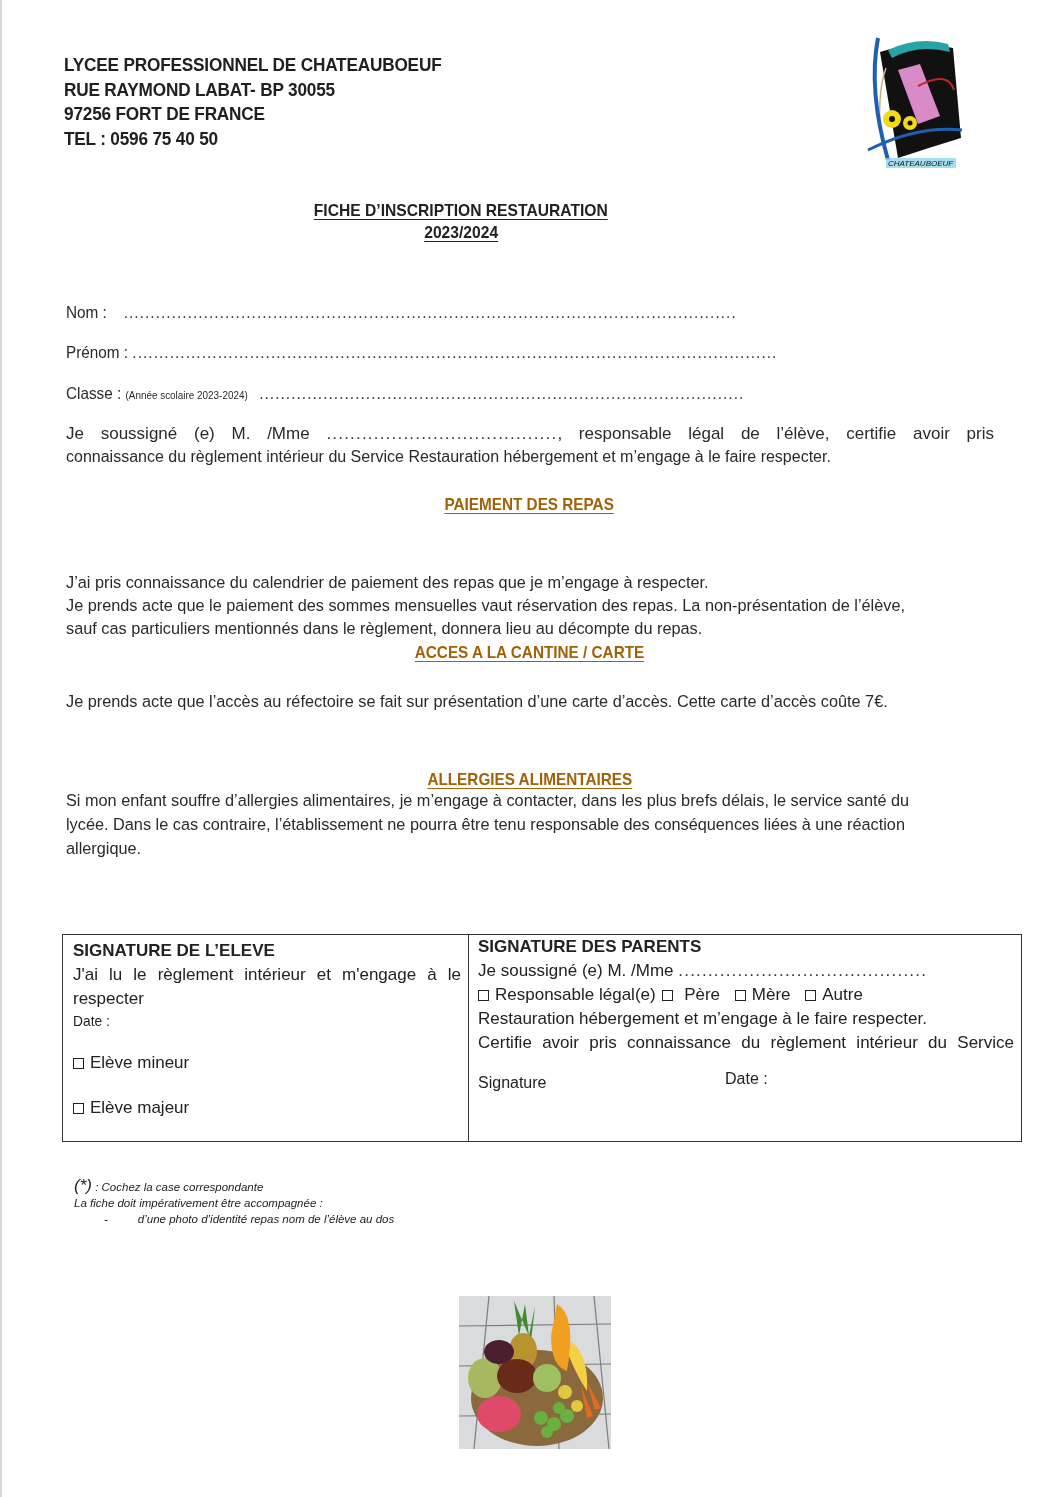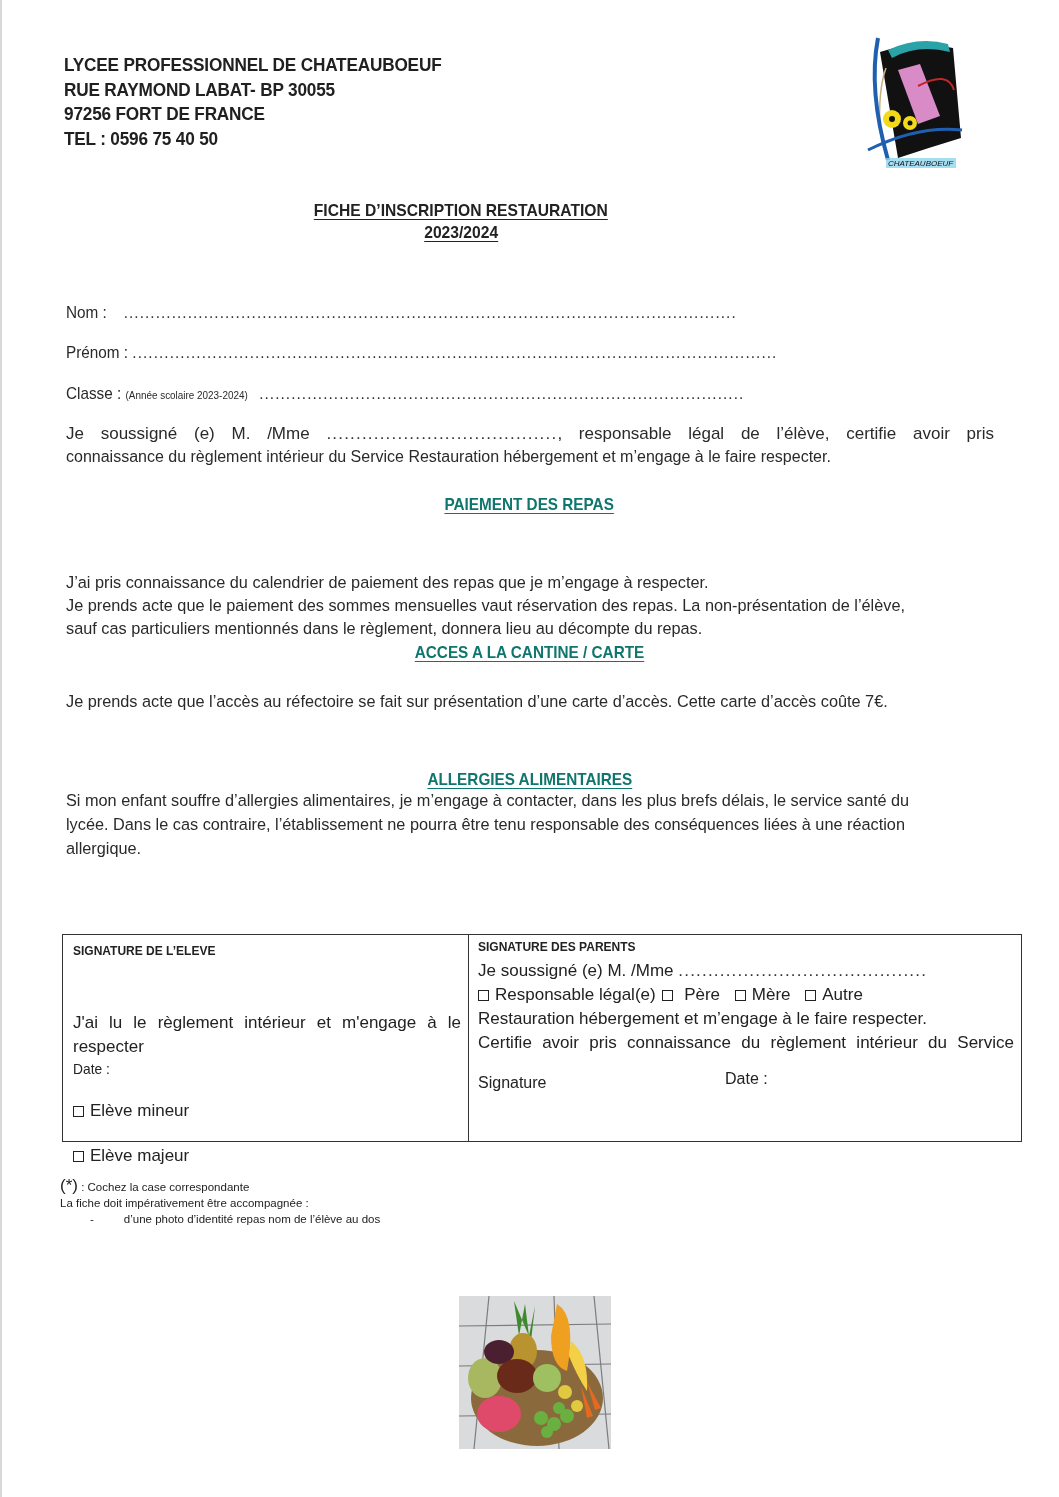--- a/index.html
+++ b/index.html
@@ -24,34 +24,34 @@
 
   
   .field { left: 66px; font-size: 17px; color: #2a2a2a; white-space: nowrap; transform: scaleX(0.9); transform-origin: left top; }
   .field .small { font-size: 11px; }
   .dots { letter-spacing: 1.2px; color: #333; }
 
   .para { left: 66px; width: 928px; font-size: 17px; line-height: 23px; color: #2a2a2a; text-align: justify; }
   .para p { margin: 0; }
   .justify-last { text-align-last: justify; }
 
-  .section-h { left: 0; width: 1059px; text-align: center; font-weight: bold; font-size: 17px; color: #0f766e; }
+  .section-h { left: 0; width: 1059px; text-align: center; font-weight: bold; font-size: 17px; color: #a16207; }
   .section-h span { text-decoration: underline; text-underline-offset: 3px; display: inline-block; transform: scaleX(0.9); }
 
   
   .sig-table { left: 62px; top: 934px; width: 960px; height: 208px; border: 1.5px solid #333; box-sizing: border-box; }
   .sig-divider { position: absolute; left: 405px; top: 0; bottom: 0; border-left: 1.5px solid #333; }
   .cell-left { position: absolute; left: 10px; top: 4px; width: 388px; font-size: 17px; line-height: 24px; color: #222; }
   .cell-right { position: absolute; left: 415px; top: 0px; width: 536px; font-size: 17px; line-height: 24px; color: #222; }
-  .cell-h { font-weight: bold; font-size: 12px; }
+  .cell-h { font-weight: bold; font-size: 17px; }
   .cb { display: inline-block; width: 11px; height: 11px; border: 1.3px solid #222; vertical-align: -1px; margin-right: 6px; box-sizing: border-box; }
   .cb.r { margin-left: 2px; }
 
   
-  .notes { left: 60px; top: 1178px; font-size: 11.5px; line-height: 16px; color: #222; white-space: nowrap; }
+  .notes { left: 74px; top: 1178px; font-size: 11.5px; line-height: 16px; color: #222; white-space: nowrap; font-style: italic; }
   .notes .ast { font-size: 17px; }
 
   
   .photo { left: 459px; top: 1296px; width: 152px; height: 153px; overflow: hidden; }
 </style>
 </head>
 <body>
 
 <div class="left-edge"></div>
 
@@ -128,21 +128,21 @@
   <p>Si mon enfant souffre d’allergies alimentaires, je m’engage à contacter, dans les plus brefs délais, le service santé du</p>
   <p>lycée. Dans le cas contraire, l’établissement ne pourra être tenu responsable des conséquences liées à une réaction</p>
   <p>allergique.</p>
 </div>
 
 <div class="abs sig-table">
   <div class="sig-divider"></div>
 
   <div class="cell-left">
     <div class="cell-h">SIGNATURE DE L’ELEVE</div>
-    <div style="text-align:justify; text-align-last:justify;margin-top:48px;">J'ai lu le règlement intérieur et m'engage à le</div>
+    <div style="text-align:justify; text-align-last:justify;">J'ai lu le règlement intérieur et m'engage à le</div>
     <div>respecter</div>
     <div style="font-size:15px; line-height:20px; transform:scaleX(0.92); transform-origin:left;">Date :</div>
     <div style="margin-top:20px;">
       <span class="cb"></span><span>Elève mineur</span>
     </div>
     <div style="margin-top:21px;">
       <span class="cb"></span><span>Elève  majeur</span>
     </div>
   </div>
 

